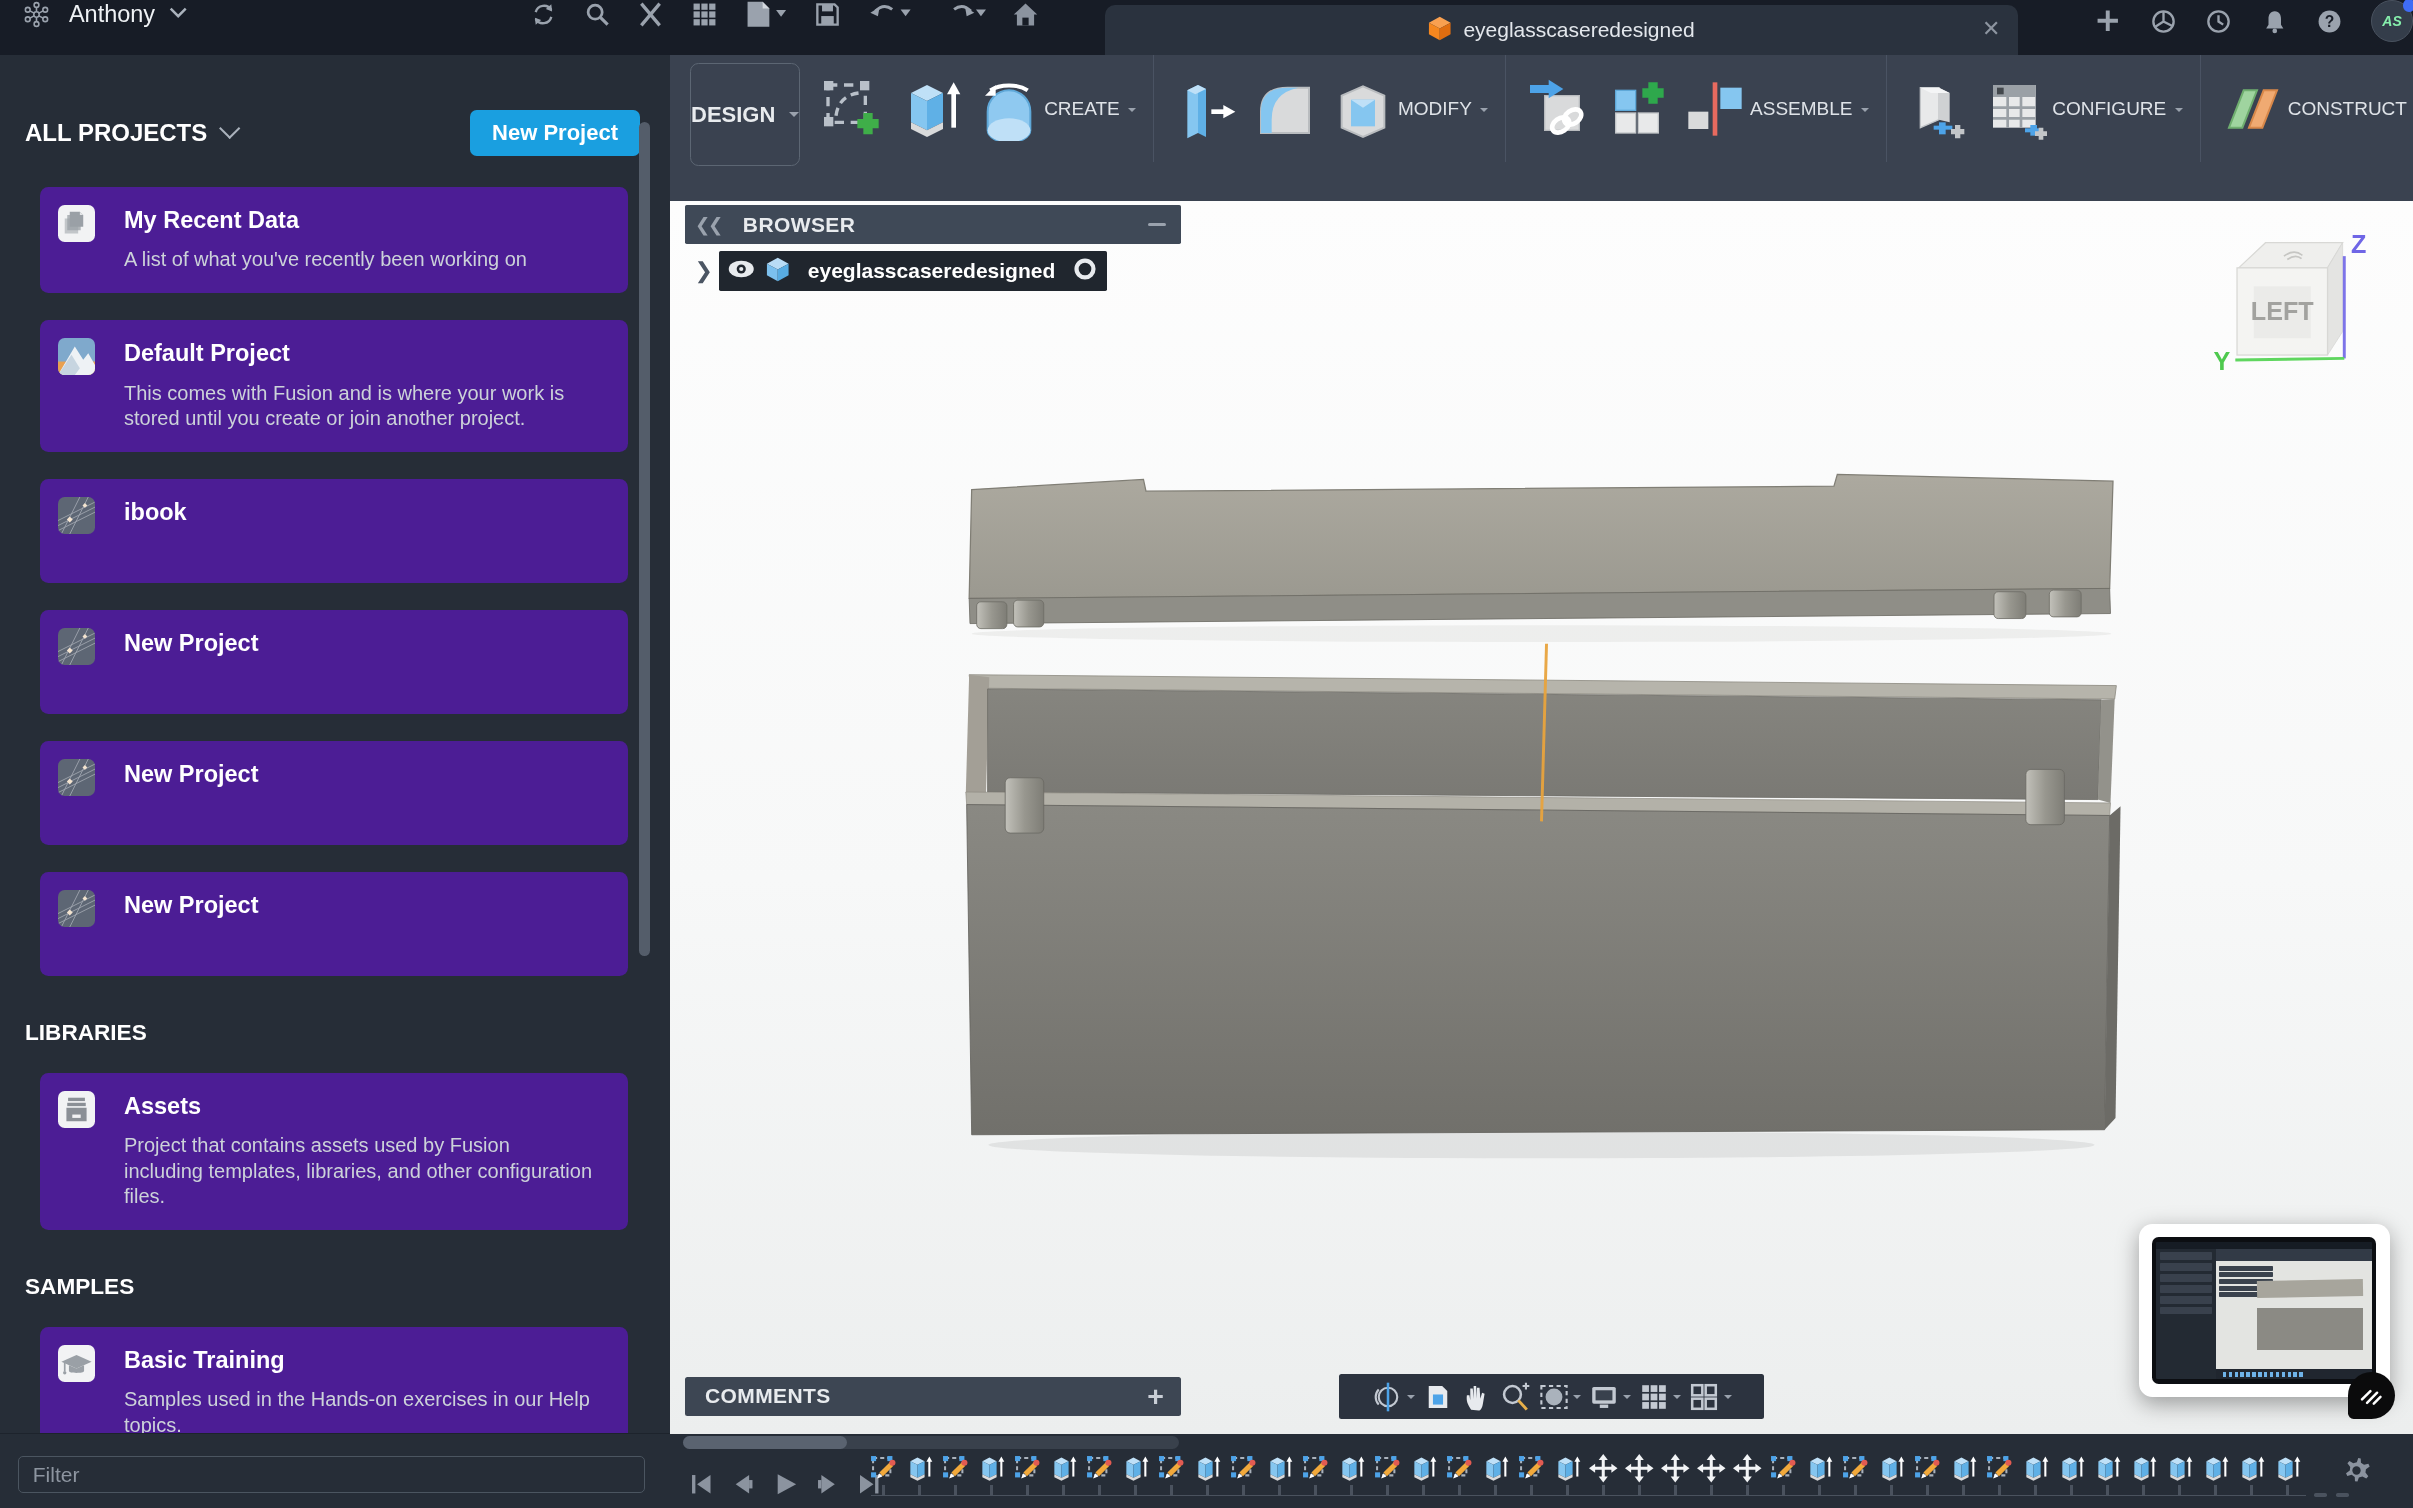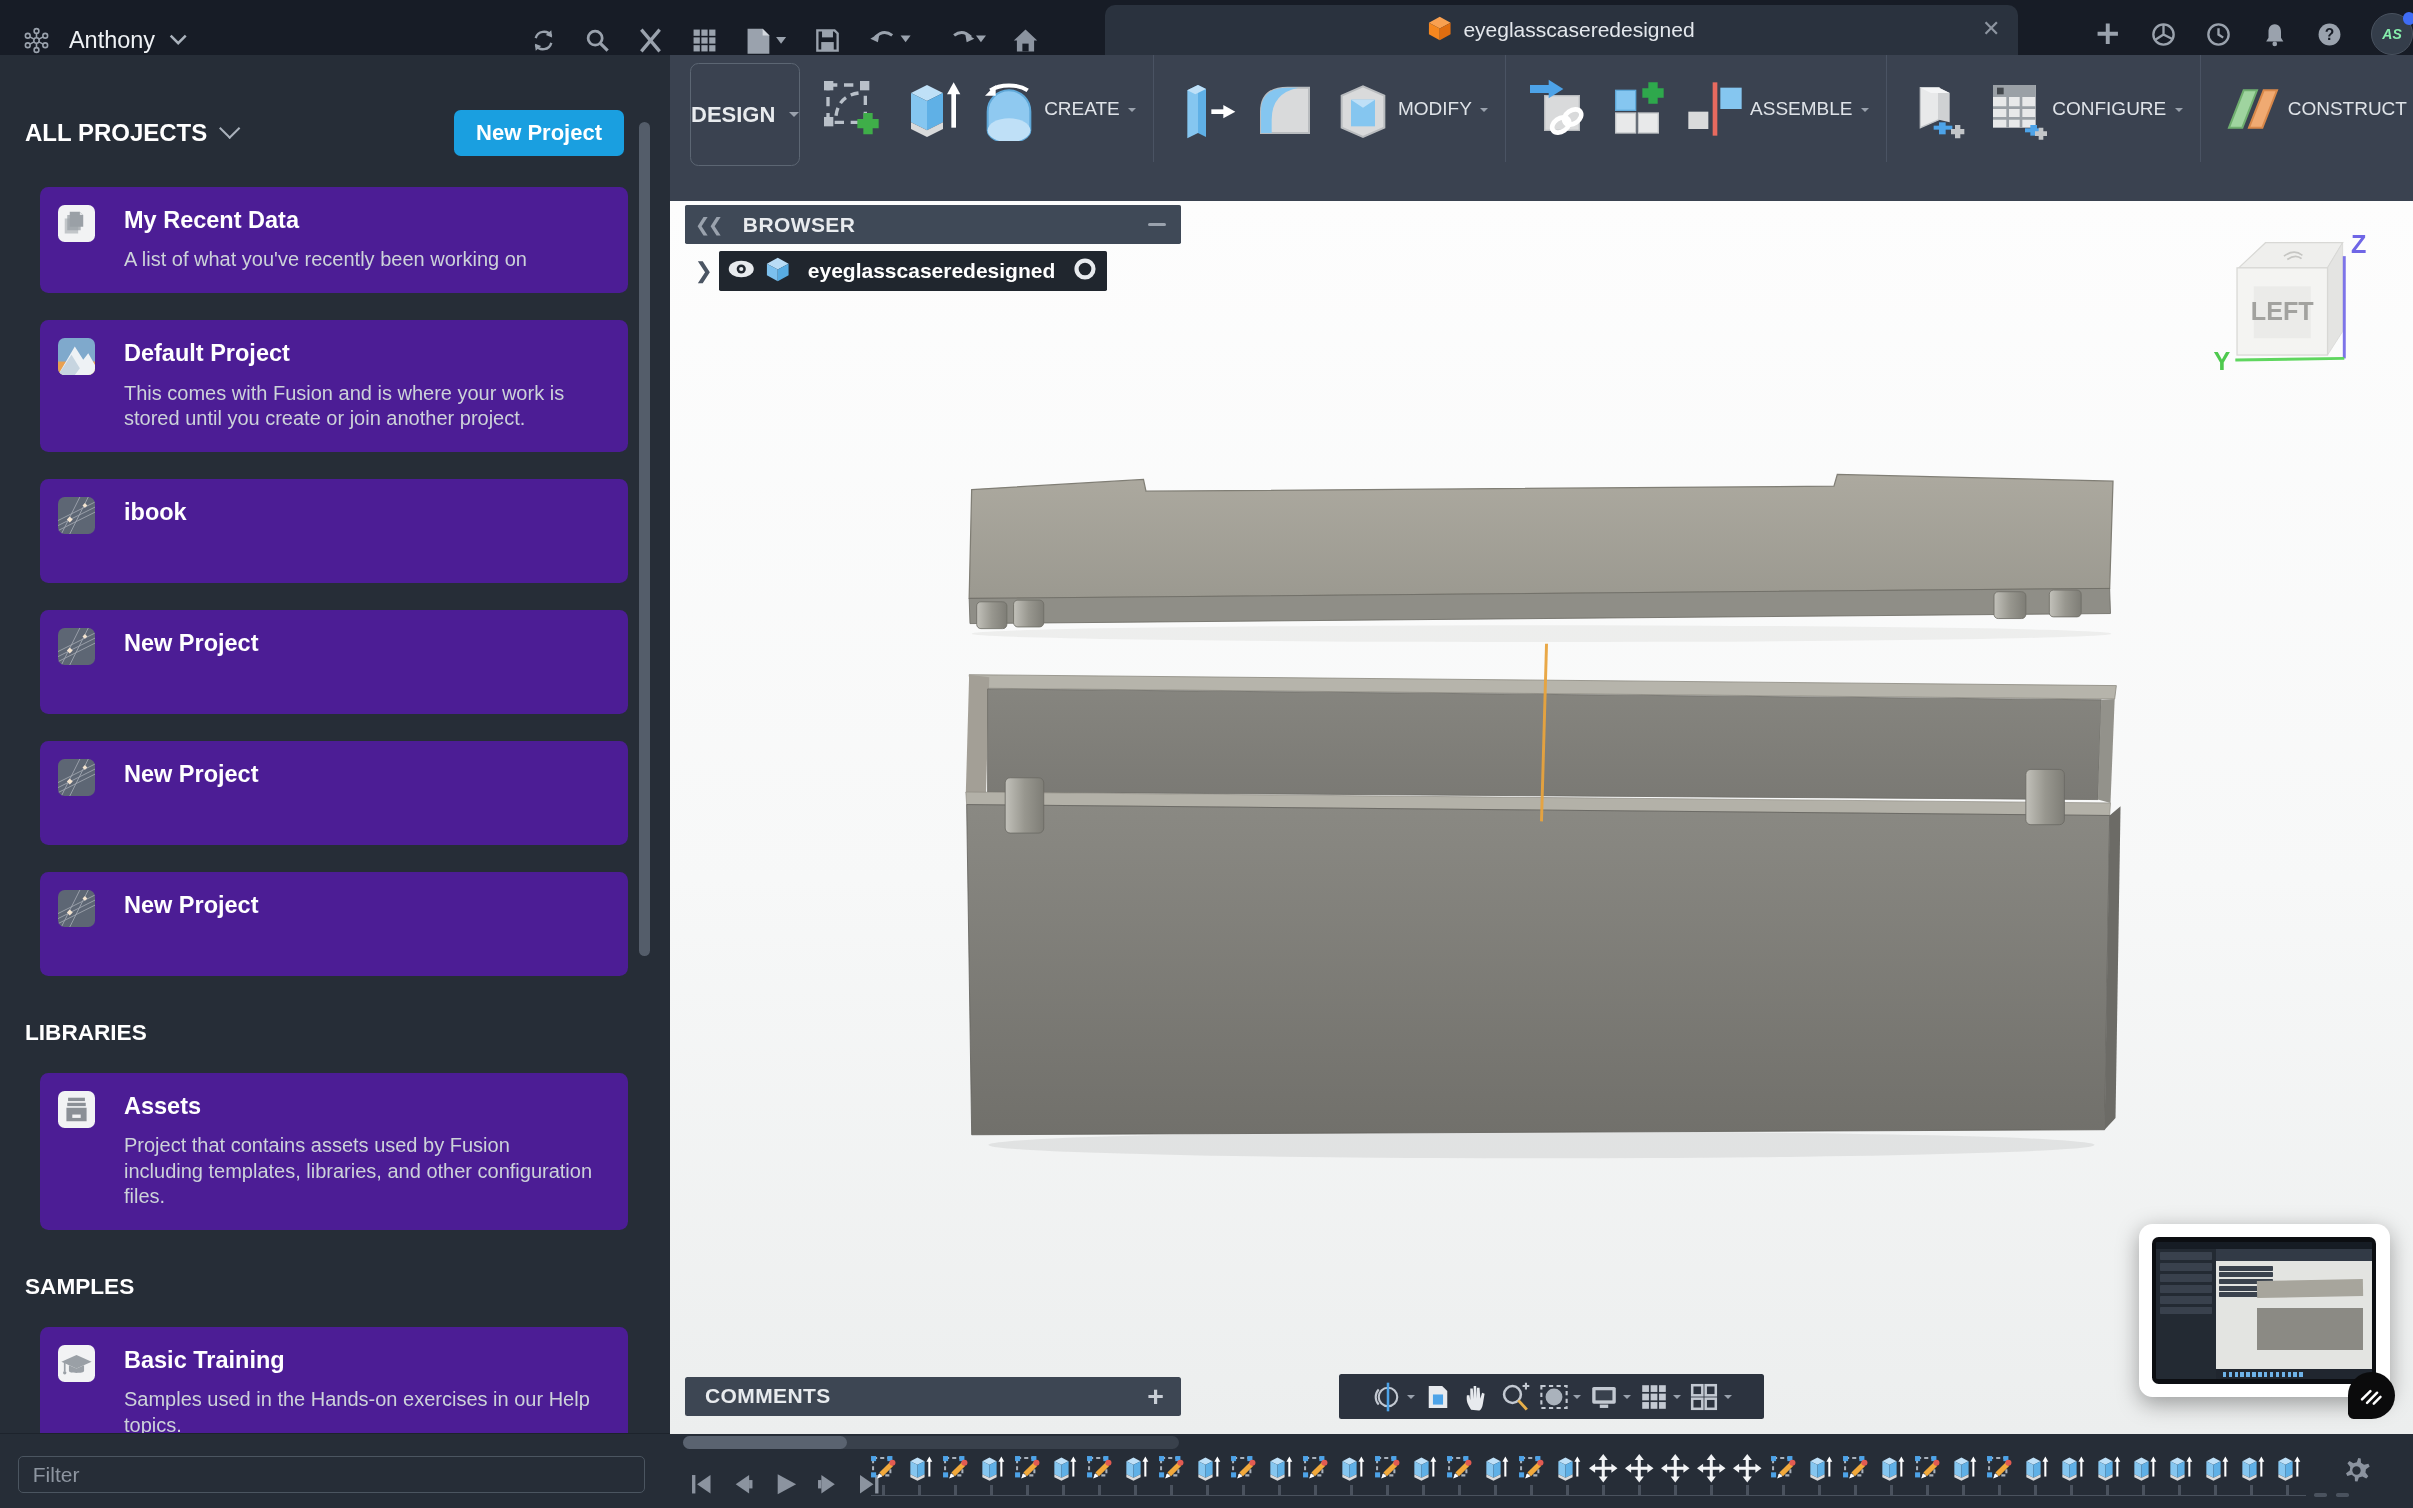--- a/index.html
+++ b/index.html
@@ -1,21 +1,21 @@
 <!DOCTYPE html>
 <html style="font-size:13.4px"><head>
 <meta charset="utf-8">
 <style>
   html,body{margin:0;padding:0;background:#10151d;}
   body{width:2413px;height:1508px;overflow:hidden;font-family:"Liberation Sans",sans-serif;
        -webkit-font-smoothing:antialiased;color:#e8ebee;position:relative;}
   .app{position:absolute;inset:0;display:flex;flex-direction:column;}
 
   
-  .titlebar{height:55px;background:#171c26;display:flex;align-items:flex-end;flex:0 0 55px;position:relative;gap:44px;}
+  .titlebar{height:55px;background:#171c26;display:flex;align-items:flex-start;flex:0 0 55px;position:relative;gap:44px;}
   .tb-left{display:flex;align-items:center;gap:13.4px;padding-left:22px;}
   .tb-user{font-size:23.5px;color:#eef1f4;font-weight:400;margin-left:5px;}
   .tb-ic{width:28.5px;height:28.5px;display:flex;align-items:center;justify-content:center;flex:0 0 auto;}
   .tb-ic svg{display:block;}
   .tb-cluster{display:flex;align-items:center;gap:25px;margin-left:329px;}
   .car{width:0;height:0;border:5px solid transparent;border-top-color:#9aa2ad;display:inline-block;margin-top:5.9px;}
   .car.sm{border-width:4.2px;}
   .doc-tab{height:50px;align-self:flex-end;width:962px;margin-left:22px;background:#2a323e;
            border-radius:10px 10px 0 0;display:flex;align-items:center;justify-content:center;position:relative;gap:11.7px;}
   .doc-tab .title{font-size:21px;color:#e3e7ec;}
@@ -24,21 +24,21 @@
   .avatar{width:40px;height:40px;border-radius:50%;background:#343d4a;border:1.7px solid #49525f;
           display:flex;align-items:center;justify-content:center;font-size:14px;font-weight:bold;color:#86efac;position:relative;font-style:italic;}
   .avatar .dot{position:absolute;top:-1.7px;right:-3.4px;width:12.6px;height:12.6px;border-radius:50%;background:#3f6cf5;}
 
   
   .main{flex:1;display:flex;min-height:0;}
 
   
   .dpanel{width:670px;flex:0 0 670px;background:#262d37;position:relative;}
   .dp-content{position:absolute;top:0;left:0;right:0;height:1379px;overflow:hidden;}
-  .dp-head{display:flex;align-items:center;justify-content:space-between;padding:50px 46px 0 25px;height:55px;gap:39px;}
+  .dp-head{display:flex;align-items:center;justify-content:space-between;padding:50px 30px 0 25px;height:55px;gap:39px;}
   .dp-title{font-size:24px;font-weight:bold;color:#fff;display:flex;align-items:center;gap:15px;}
   .chev-down{width:13.4px;height:13.4px;border-right:2.5px solid #aab2bc;border-bottom:2.5px solid #aab2bc;transform:rotate(45deg);margin-top:-6.7px;}
   .btn-new{background:#1a9fe0;color:#fff;font-size:22px;font-weight:bold;border:none;border-radius:6.7px;
            padding:10px 22px;cursor:default;}
   .dp-scroll{position:absolute;right:20px;top:67px;width:11px;height:834px;border-radius:5.9px;background:#545d6a;}
   .pcard{margin:27px 42px 0 40px;background:#4c1d95;border-radius:8.4px;min-height:104px;
          padding:18.4px 22px 20px 84px;position:relative;box-sizing:border-box;}
   .pcard .thumb{position:absolute;left:18.4px;top:18.4px;width:37px;height:37px;border-radius:6.7px;overflow:hidden;}
   .pcard .thumb svg{display:block;width:37px;height:37px;}
   .pcard .ti{font-size:23.5px;font-weight:bold;color:#fff;margin-top:1.7px;}

